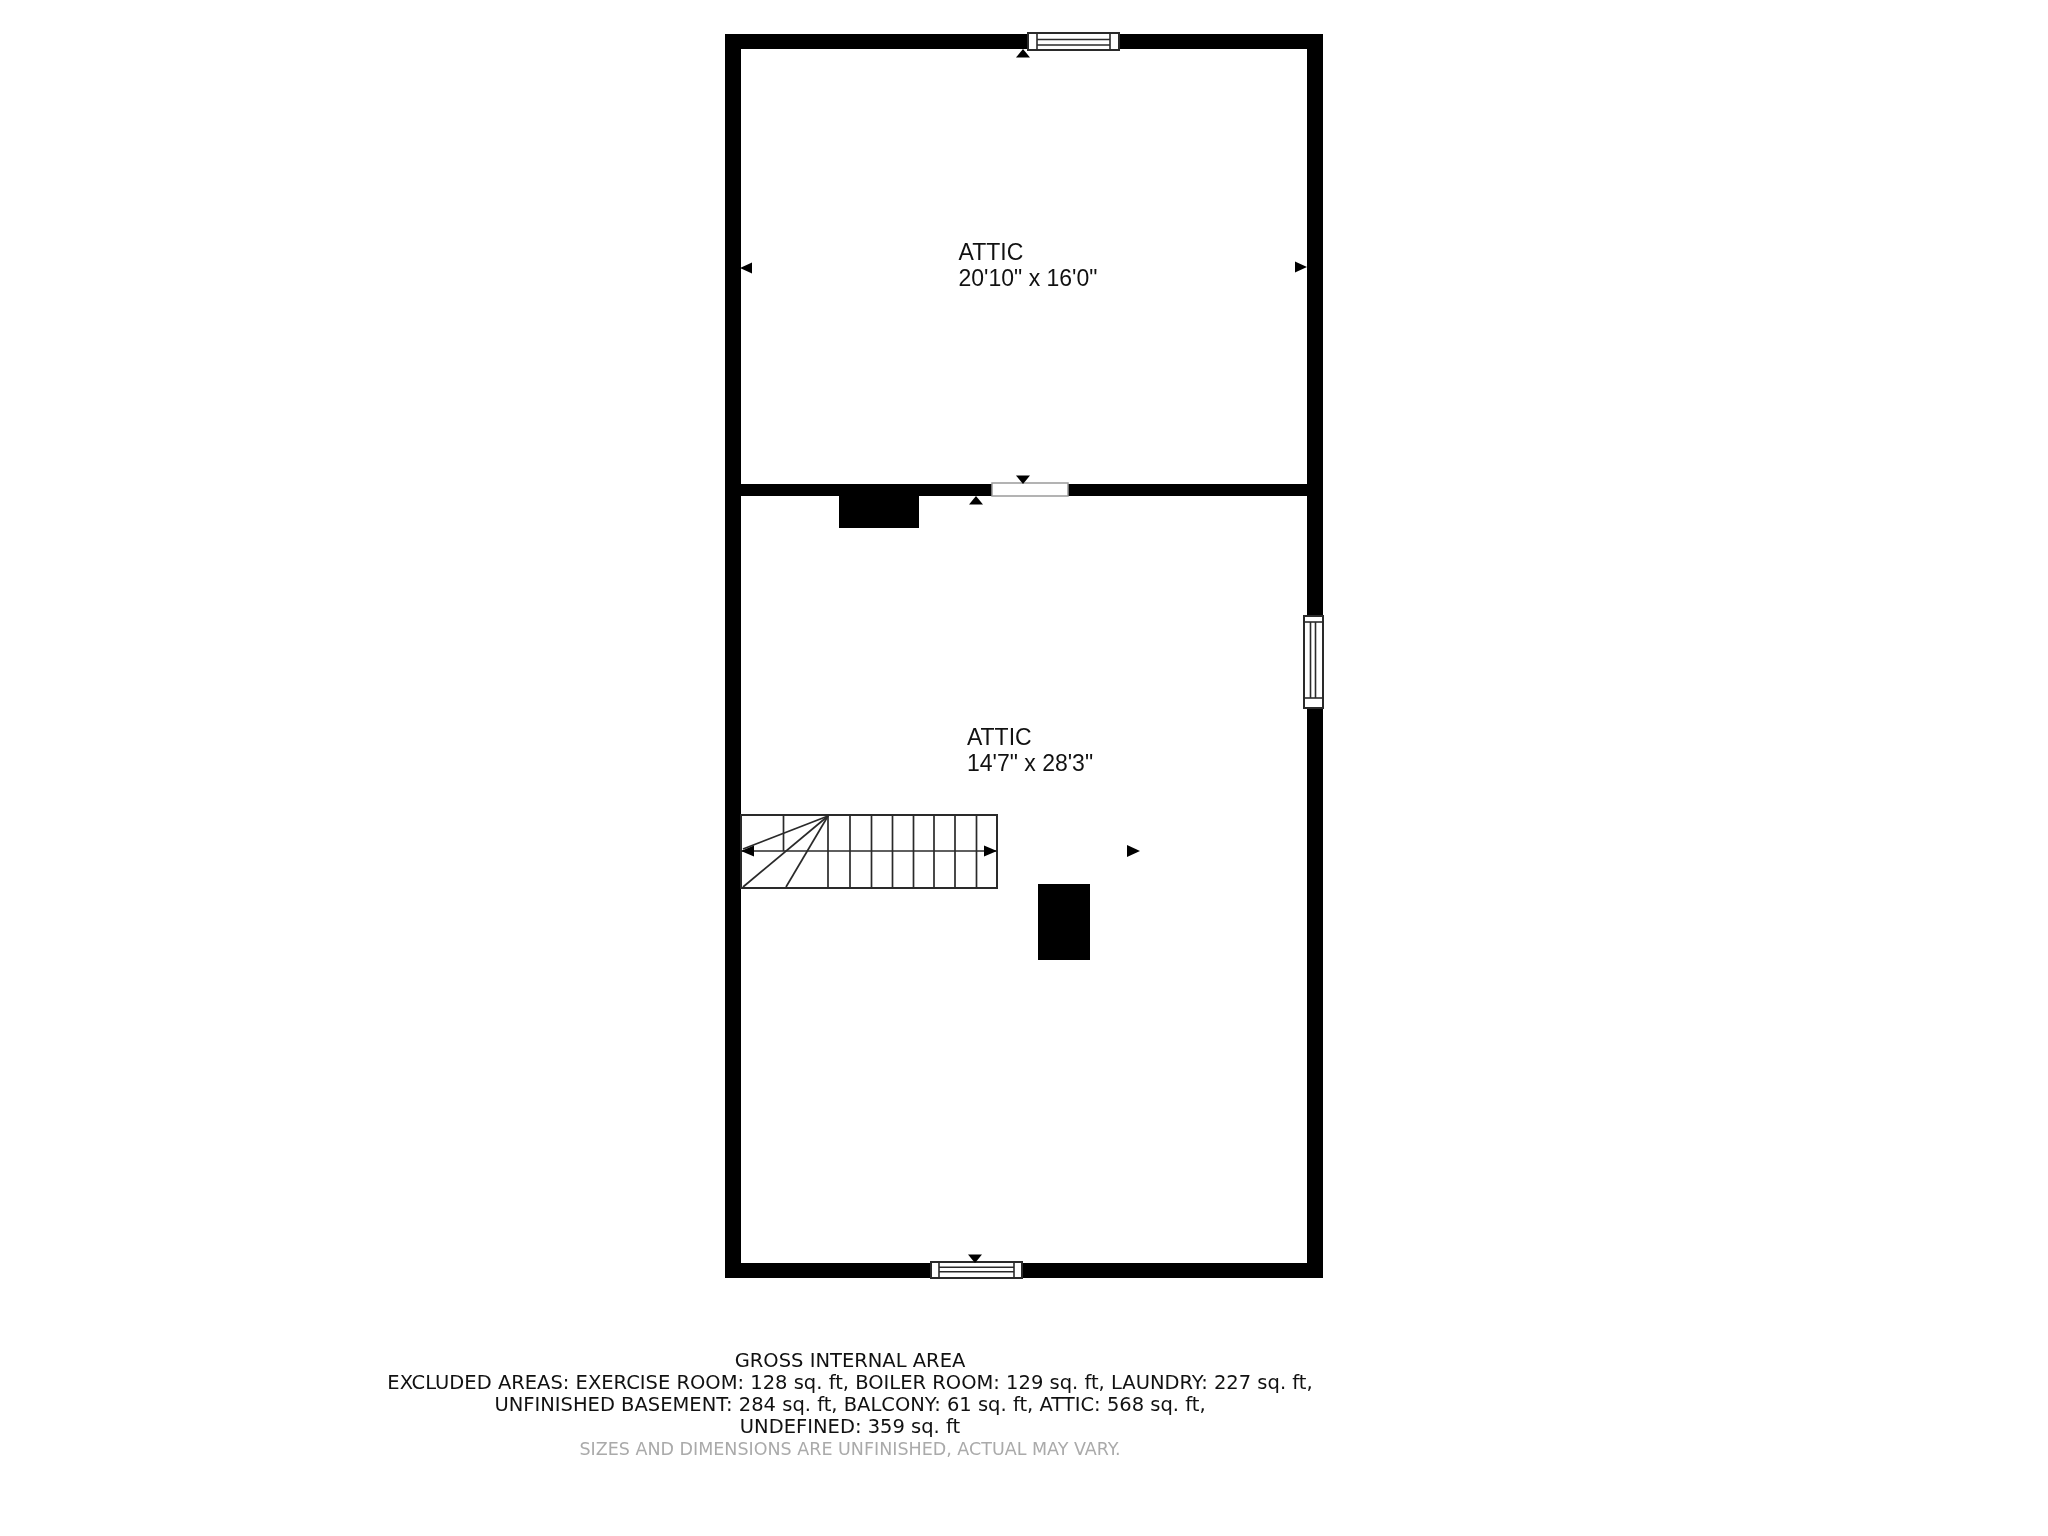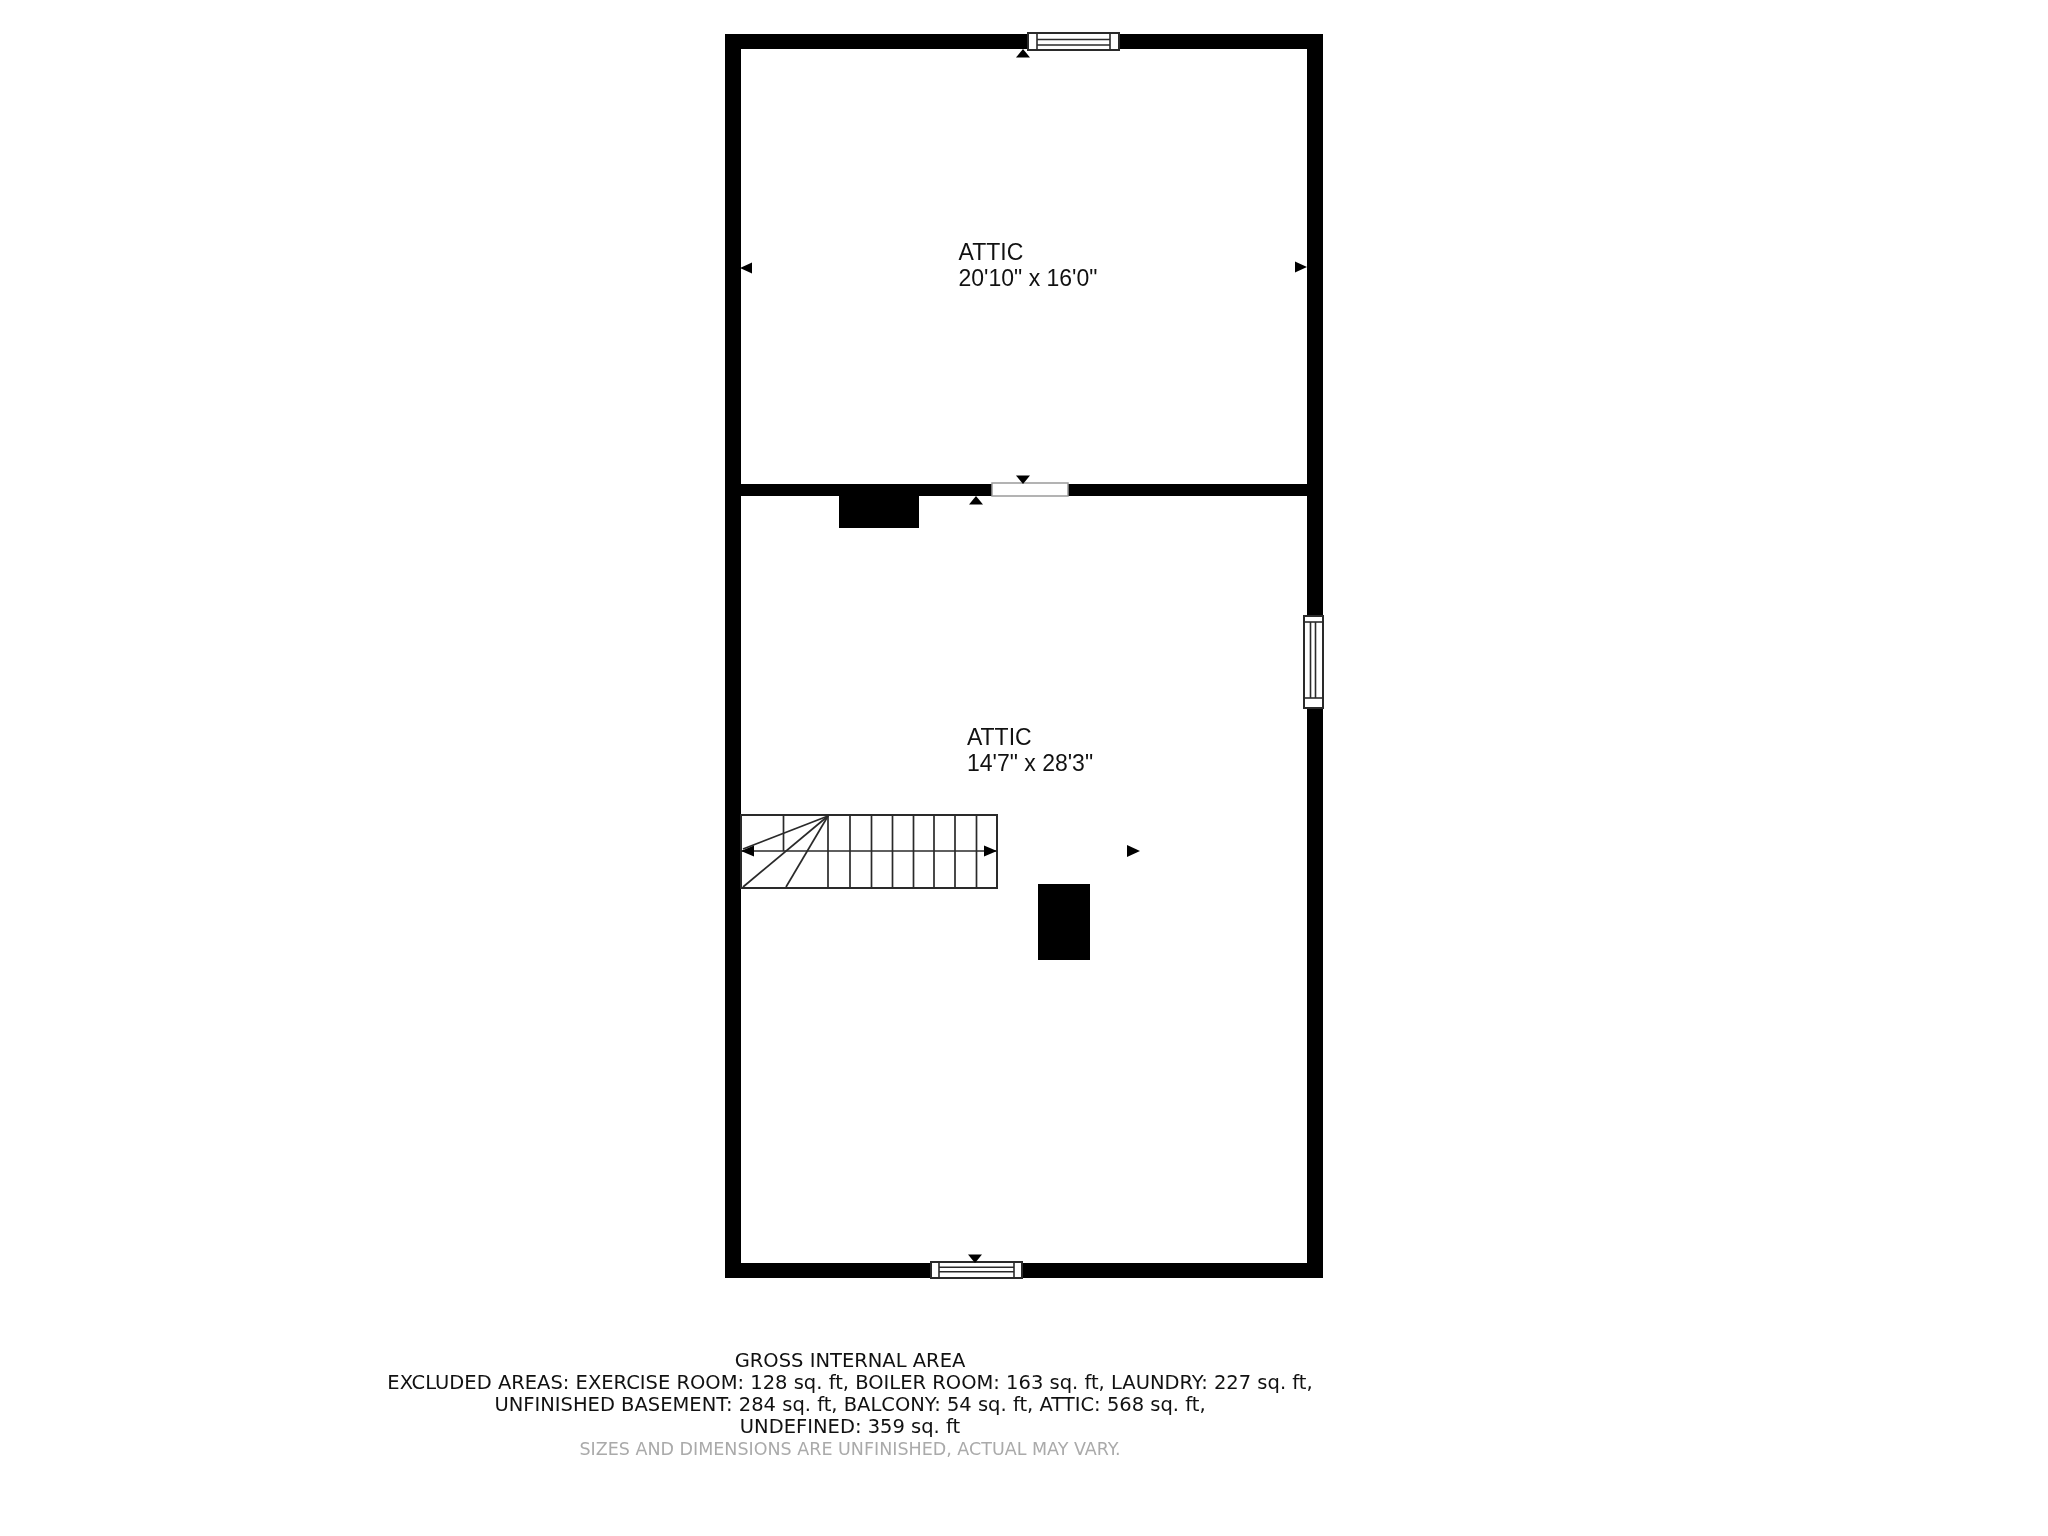--- a/index.html
+++ b/index.html
@@ -112,19 +112,19 @@
     <div>20'10" x 16'0"</div>
   </div>
 
   <div class="room-label" style="left:1030px;top:724px">
     <div>ATTIC</div>
     <div>14'7" x 28'3"</div>
   </div>
 
   <div class="summary">
     <div class="summary-line">GROSS INTERNAL AREA</div>
-    <div class="summary-line">EXCLUDED AREAS: EXERCISE ROOM: 128 sq. ft, BOILER ROOM: 163 sq. ft, LAUNDRY: 227 sq. ft,</div>
-    <div class="summary-line">UNFINISHED BASEMENT: 284 sq. ft, BALCONY: 54 sq. ft, ATTIC: 568 sq. ft,</div>
+    <div class="summary-line">EXCLUDED AREAS: EXERCISE ROOM: 128 sq. ft, BOILER ROOM: 129 sq. ft, LAUNDRY: 227 sq. ft,</div>
+    <div class="summary-line">UNFINISHED BASEMENT: 284 sq. ft, BALCONY: 61 sq. ft, ATTIC: 568 sq. ft,</div>
     <div class="summary-line">UNDEFINED: 359 sq. ft</div>
     <div class="summary-disclaimer">SIZES AND DIMENSIONS ARE UNFINISHED, ACTUAL MAY VARY.</div>
   </div>
 
 </div>
 
 </body></html>

